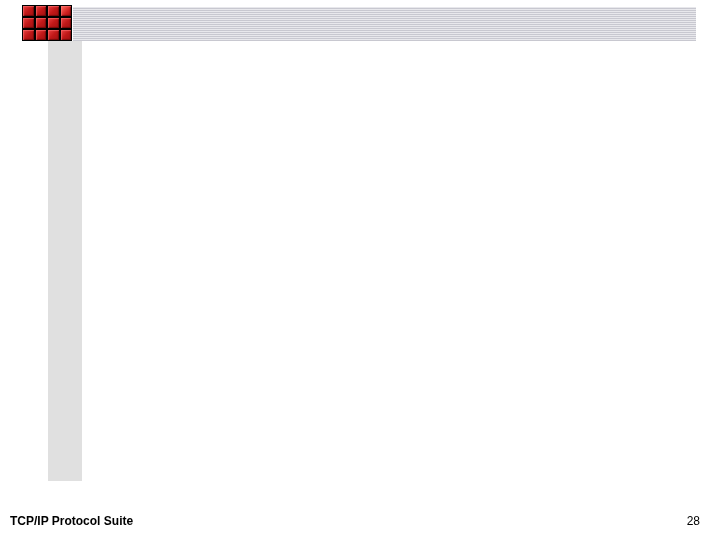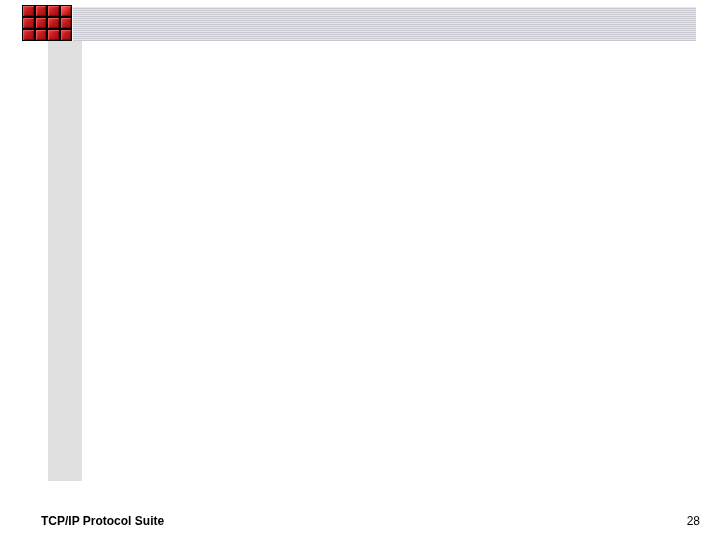--- a/index.html
+++ b/index.html
@@ -63,21 +63,20 @@
       background: #ffffff;
     }
     .footer-left {
       position: absolute;
       bottom: 12px;
       left: 10px;
       font-size: 12px;
       font-weight: bold;
       color: #000;
       font-family: Verdana, Arial, sans-serif;
-      margin-left: 31px;
     }
     .footer-right {
       position: absolute;
       bottom: 12px;
       right: 20px;
       font-size: 12px;
       color: #000;
       font-family: Verdana, Arial, sans-serif;
     }
   </style>

